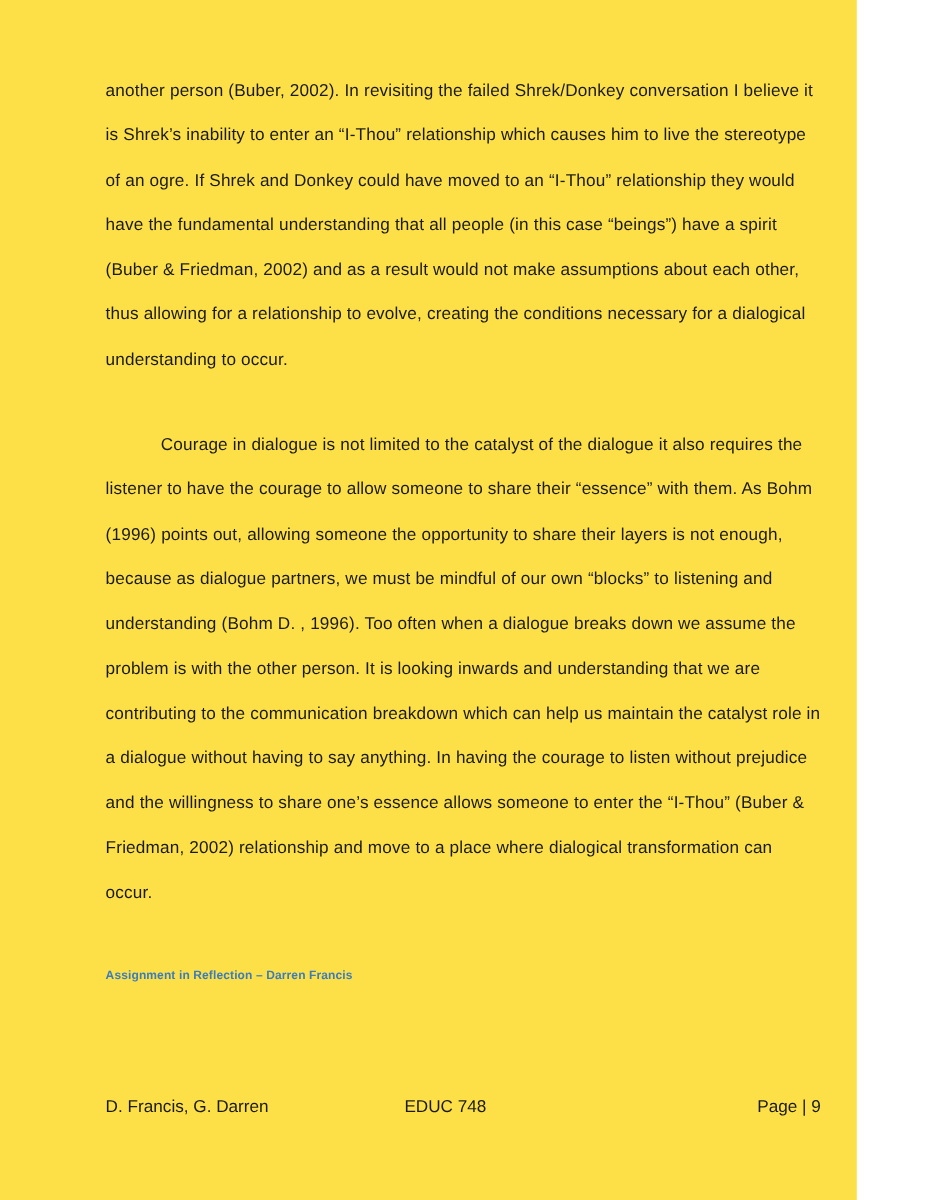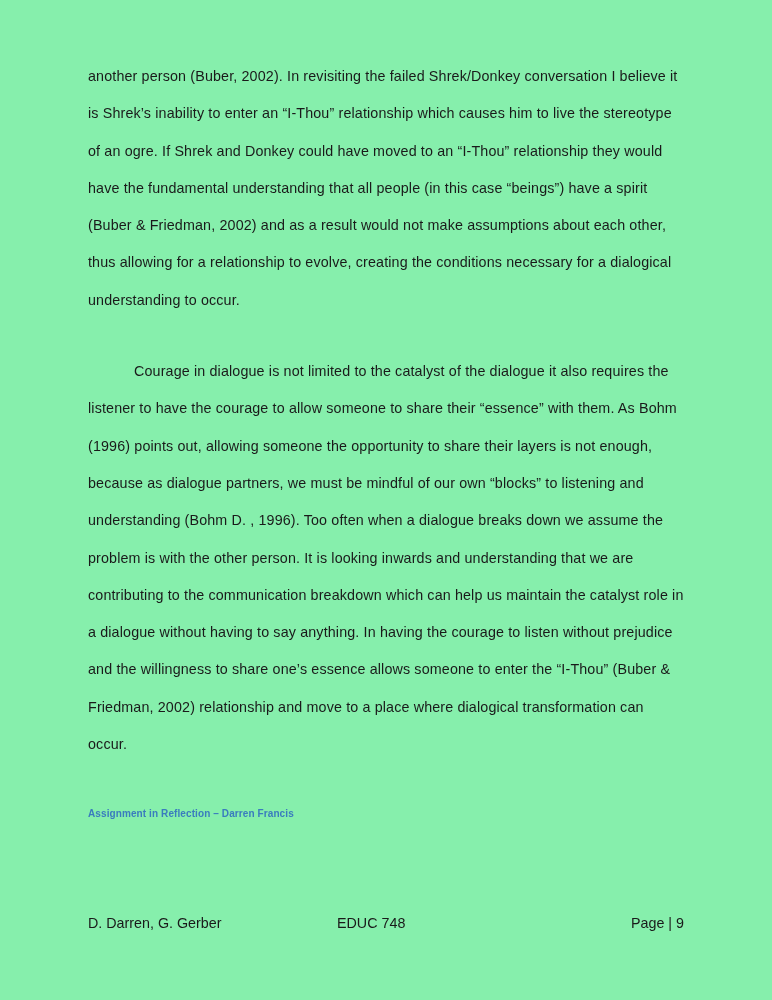--- a/index.html
+++ b/index.html
@@ -12,23 +12,23 @@
     height: 1000px;
     font-family: "Liberation Sans", sans-serif;
     color: #000000;
     position: relative;
     overflow: hidden;
   }
   .page {
     position: absolute;
     left: 0;
     top: 0;
-    width: 772px;
+    width: 714px;
     height: 1000px;
-    background: #86efac;
+    background: #fde047;
   }
   .content {
     position: absolute;
     left: 88px;
     top: 58px;
     width: 596px;
   }
   p.body-para {
     margin: 0 0 0 0;
     font-size: 14.3px;
@@ -94,17 +94,17 @@
     <div class="gap-small"></div>
 
     <h2 class="section-heading">Assignment in Reflection – Darren Francis</h2>
 
     <div class="gap-medium"></div>
 
 
   </div>
 
   <div class="footer">
-    <span class="footer-left">D. Darren, G. Gerber</span>
+    <span class="footer-left">D. Francis, G. Darren</span>
     <span class="footer-center">EDUC 748</span>
     <span class="footer-right">Page | 9</span>
   </div>
 </div>
 
 </body></html>

